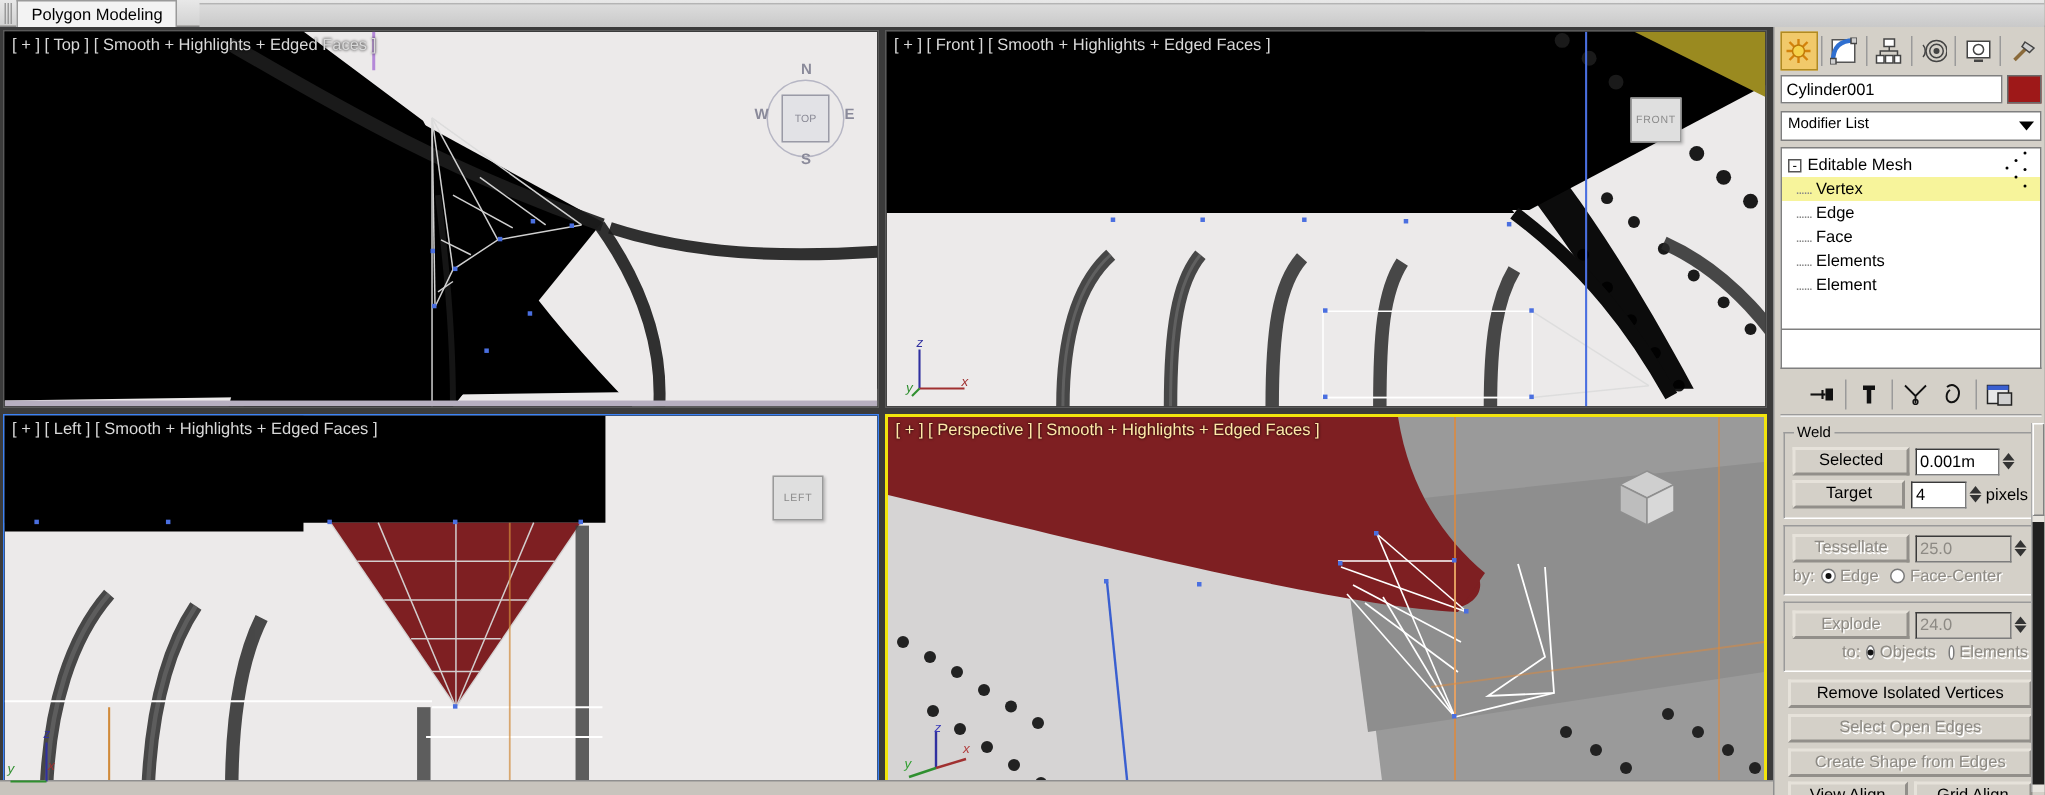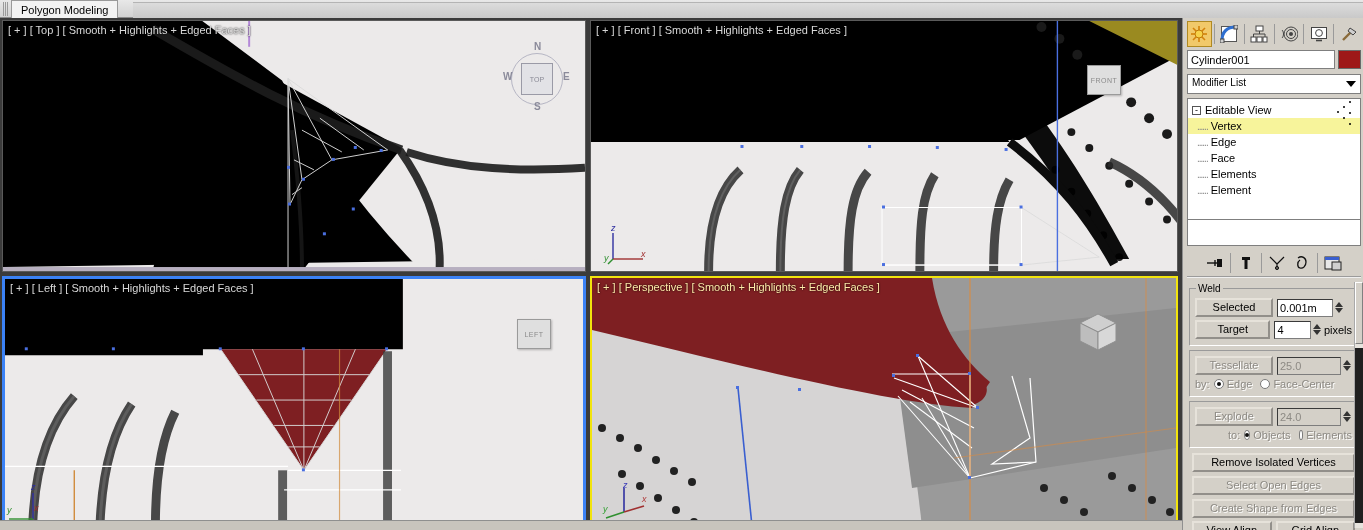--- a/index.html
+++ b/index.html
@@ -38,21 +38,21 @@
   #viewgrid { position:absolute; left:0; top:18px; width:1182px; height:512px; background:#3b3b3b; }
   .vp { position:absolute; overflow:hidden; background:#000; }
   .vp .vplabel {
     position:absolute; left:5px; top:3px; z-index:40;
     font-size:11px; color:#d9d9d9; white-space:nowrap;
     text-shadow:0 0 2px #000;
     font-family:"Liberation Sans", sans-serif;
   }
   #vp-top    { left:2px;   top:2px;   width:584px; height:252px; border:1px solid #5a5a5a; }
   #vp-front  { left:590px; top:2px;   width:588px; height:252px; border:1px solid #5a5a5a; }
-  #vp-left   { left:2px;   top:258px; width:584px; height:252px; border:3px solid #3b82f6; }
+  #vp-left   { left:2px;   top:258px; width:584px; height:252px; border:1px solid #3b82f6; }
   #vp-persp  { left:590px; top:258px; width:588px; height:252px; border:2px solid #f2e40d; }
   #vp-persp .vplabel { color:#ffe9a8; }
 
   .canvaswrap { position:absolute; inset:0; }
   svg.scene { position:absolute; left:0; top:0; width:100%; height:100%; display:block; }
 
   
   .navwidget { position:absolute; z-index:30; }
   .navcube {
     width:34px; height:30px; background:#dfdfdf; border:1px solid #9a9a9a;
@@ -578,21 +578,21 @@
     </div>
 
     <div id="modlist">
       <span>Modifier List</span>
       <span class="caret"></span>
     </div>
 
     <div id="stack">
       <div class="stackrow" style="margin-top:3px;">
         <span class="expander">-</span>
-        <span>Editable View</span>
+        <span>Editable Mesh</span>
       </div>
       <div class="stackrow sel sub">
         <span class="dots">......</span>
         <span>Vertex</span>
       </div>
       <div class="stackrow sub">
         <span class="dots">......</span>
         <span>Edge</span>
       </div>
       <div class="stackrow sub">

